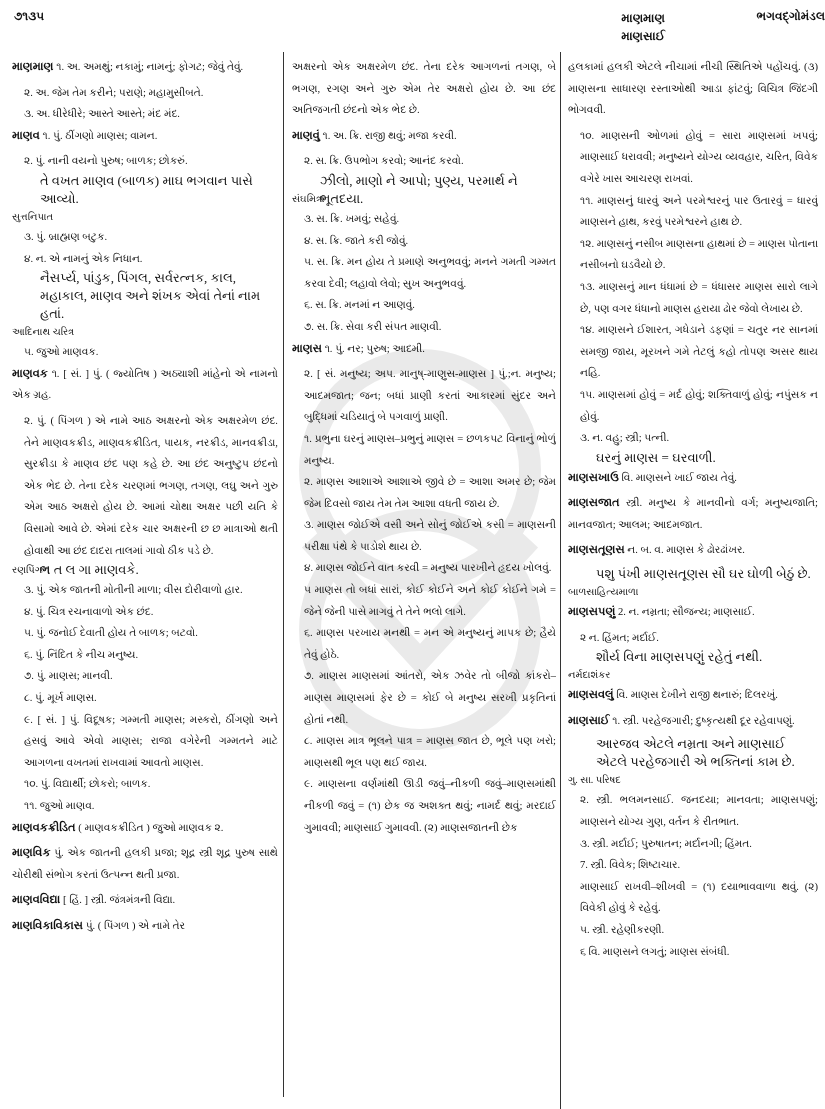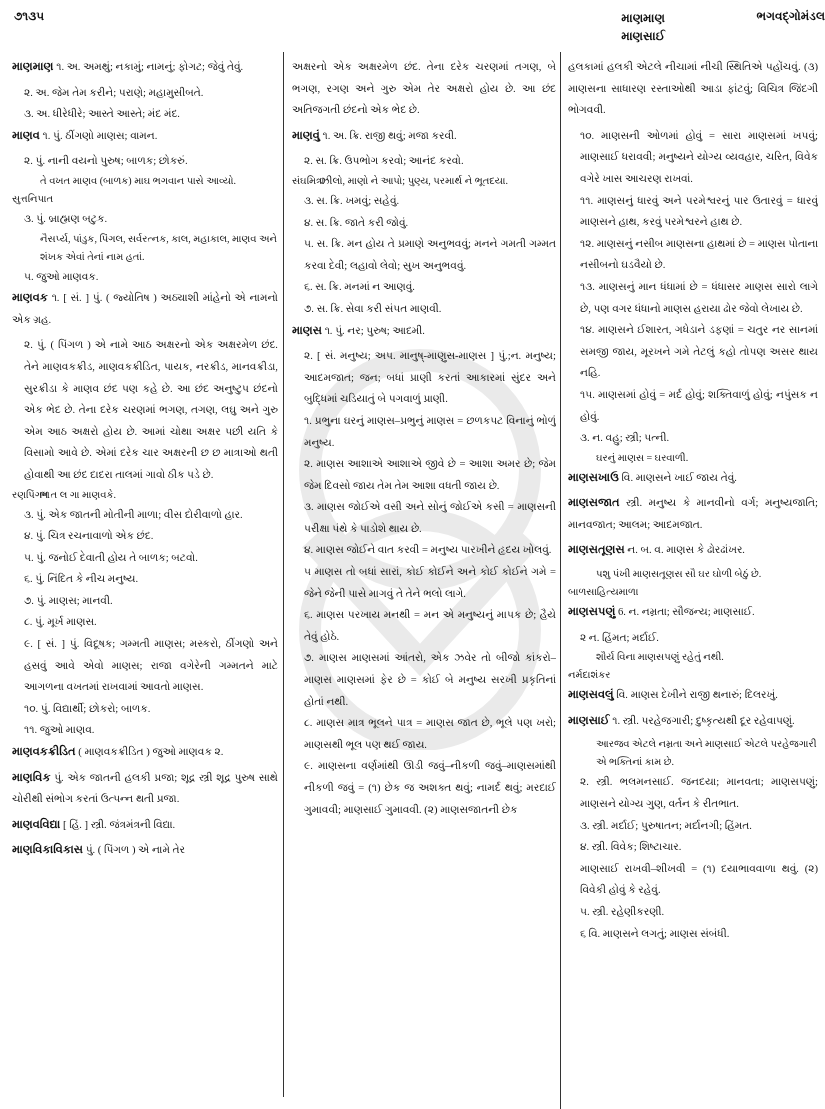--- a/index.html
+++ b/index.html
@@ -39,21 +39,21 @@
   .col-2 { left: 292px; width: 264px; }
   .col-3 { left: 568px; width: 250px; }
   .divider {
     position: absolute; top: 0; width: 1px; background: #333333;
   }
   .divider-1 { left: 283px; height: 1045px; }
   .divider-2 { left: 560px; height: 1060px; }
   .entry { margin-bottom: 4px; text-align: justify; }
   .hw { font-weight: bold; font-size: 11.4px; }
   .sense { padding-left: 12px; text-indent: 0; text-align: justify; }
-  .quote { padding-left: 28px; font-size: 10px; line-height: 18px; }
+  .quote { padding-left: 28px; font-size: 13px; line-height: 18px; }
   .src { font-size: 10px; line-height: 18px; padding-right: 4px; }
   .idiom { padding-left: 12px; text-align: justify; }
 </style>
 </head>
 <body>
 
 <div class="page-header">
   <div class="page-number">૭૧૩૫</div>
   <div class="running-title">ભગવદ્ગોમંડલ</div>
   <div class="guide-words">
@@ -75,22 +75,24 @@
       <div class="entry"><span class="hw">માણમાણ</span> <span>૧. અ. અમથું; નકામું; નામનું; ફોગટ; જેવું તેવું.</span></div>
       <div class="sense">૨. અ. જેમ તેમ કરીને; પરાણે; મહામુસીબતે.</div>
       <div class="sense">૩. અ. ધીરેધીરે; આસ્તે આસ્તે; મંદ મંદ.</div>
       <div class="entry"><span class="hw">માણવ</span> <span>૧. પું. ઠીંગણો માણસ; વામન.</span></div>
       <div class="sense">૨. પું. નાની વયનો પુરુષ; બાળક; છોકરું.</div>
       <div>
         <div class="quote">તે વખત માણવ (બાળક) માઘ ભગવાન પાસે આવ્યો.</div>
         <div class="src">સુત્તનિપાત</div>
       </div>
       <div class="sense">૩. પું. બ્રાહ્મણ બટુક.</div>
+      <div class="sense">૪. ન. એ નામનું એક નિધાન.</div>
       <div>
         <div class="quote">નૈસર્પ્ય, પાંડુક, પિંગલ, સર્વરત્નક, કાલ, મહાકાલ, માણવ અને શંખક એવાં તેનાં નામ હતાં.</div>
+        <div class="src">આદિનાથ ચરિત્ર</div>
       </div>
       <div class="sense">૫. જુઓ માણવક.</div>
       <div class="entry"><span class="hw">માણવક</span> <span>૧. [ સં. ] પું. ( જ્યોતિષ ) અઠ્યાશી માંહેનો એ નામનો એક ગ્રહ.</span></div>
       <div class="sense">૨. પું. ( પિંગળ ) એ નામે આઠ અક્ષરનો એક અક્ષરમેળ છંદ. તેને માણવકક્રીડ, માણવકક્રીડિત, પાયક, નરક્રીડ, માનવક્રીડા, સુરક્રીડા કે માણવ છંદ પણ કહે છે. આ છંદ અનુષ્ટુપ છંદનો એક ભેદ છે. તેના દરેક ચરણમાં ભગણ, તગણ, લઘુ અને ગુરુ એમ આઠ અક્ષરો હોય છે. આમાં ચોથા અક્ષર પછી યતિ કે વિસામો આવે છે. એમાં દરેક ચાર અક્ષરની છ છ માત્રાઓ થતી હોવાથી આ છંદ દાદરા તાલમાં ગાવો ઠીક પડે છે.</div>
       <div>
         <div class="quote">ભ ત લ ગા માણવકે.</div>
         <div class="src" style="margin-top: -18px;">રણપિંગળ</div>
       </div>
       <div class="sense">૩. પું. એક જાતની મોતીની માળા; વીસ દોરીવાળો હાર.</div>
       <div class="sense">૪. પું. ચિત્ર રચનાવાળો એક છંદ.</div>
@@ -100,21 +102,21 @@
       <div class="sense">૮. પું. મૂર્ખ માણસ.</div>
       <div class="sense">૯. [ સં. ] પું. વિદૂષક; ગમ્મતી માણસ; મસ્કરો, ઠીંગણો અને હસવું આવે એવો માણસ; રાજા વગેરેની ગમ્મતને માટે આગળના વખતમાં રાખવામાં આવતો માણસ.</div>
       <div class="sense">૧૦. પું. વિદ્યાર્થી; છોકરો; બાળક.</div>
       <div class="sense">૧૧. જુઓ માણવ.</div>
       <div class="entry"><span class="hw">માણવકક્રીડિત</span> <span>( માણવકક્રીડિત ) જુઓ માણવક ૨.</span></div>
       <div class="entry"><span class="hw">માણવિક</span> <span>પું. એક જાતની હલકી પ્રજા; શૂદ્ર સ્ત્રી શૂદ્ર પુરુષ સાથે ચોરીથી સંભોગ કરતાં ઉત્પન્ન થતી પ્રજા.</span></div>
       <div class="entry"><span class="hw">માણવવિદ્યા</span> <span>[ હિં. ] સ્ત્રી. જંત્રમંત્રની વિદ્યા.</span></div>
       <div class="entry"><span class="hw">માણવિકાવિકાસ</span> <span>પું. ( પિંગળ ) એ નામે તેર</span></div>
     </div>
   <div class="col col-2">
-      <div class="entry">અક્ષરનો એક અક્ષરમેળ છંદ. તેના દરેક ચરણમાં તગણ, બે ભગણ, રગણ અને ગુરુ એમ તેર અક્ષરો હોય છે. આ છંદ અતિજગતી છંદનો એક ભેદ છે.</div>
+      <div class="entry">અક્ષરનો એક અક્ષરમેળ છંદ. તેના દરેક આગળનાં તગણ, બે ભગણ, રગણ અને ગુરુ એમ તેર અક્ષરો હોય છે. આ છંદ અતિજગતી છંદનો એક ભેદ છે.</div>
       <div class="entry"><span class="hw">માણવું</span> <span>૧. અ. ક્રિ. રાજી થવું; મજા કરવી.</span></div>
       <div class="sense">૨. સ. ક્રિ. ઉપભોગ કરવો; આનંદ કરવો.</div>
       <div>
         <div class="quote">ઝીલો, માણો ને આપો; પુણ્ય, પરમાર્થ ને ભૂતદયા.</div>
         <div class="src" style="margin-top: -18px;">સંઘમિત્રા</div>
       </div>
       <div class="sense">૩. સ. ક્રિ. ખમવું; સહેવું.</div>
       <div class="sense">૪. સ. ક્રિ. જાતે કરી જોવું.</div>
       <div class="sense">૫. સ. ક્રિ. મન હોય તે પ્રમાણે અનુભવવું; મનને ગમતી ગમ્મત કરવા દેવી; લહાવો લેવો; સુખ અનુભવવું.</div>
       <div class="sense">૬. સ. ક્રિ. મનમાં ન આણવું.</div>
@@ -143,31 +145,32 @@
       <div>
         <div class="quote">ઘરનું માણસ = ઘરવાળી.</div>
       </div>
       <div class="entry"><span class="hw">માણસખાઉ</span> <span>વિ. માણસને ખાઈ જાય તેવું.</span></div>
       <div class="entry"><span class="hw">માણસજાત</span> <span>સ્ત્રી. મનુષ્ય કે માનવીનો વર્ગ; મનુષ્યજાતિ; માનવજાત; આલમ; આદમજાત.</span></div>
       <div class="entry"><span class="hw">માણસતૂણસ</span> <span>ન. બ. વ. માણસ કે ઢોરઢાંખર.</span></div>
       <div>
         <div class="quote">પશુ પંખી માણસતૂણસ સૌ ઘર ઘોળી બેઠું છે.</div>
         <div class="src">બાળસાહિત્યમાળા</div>
       </div>
-      <div class="entry"><span class="hw">માણસપણું</span> <span>6. ન. નમ્રતા; સૌજન્ય; માણસાઈ.</span></div>
+      <div class="entry"><span class="hw">માણસપણું</span> <span>2. ન. નમ્રતા; સૌજન્ય; માણસાઈ.</span></div>
       <div class="sense">૨ ન. હિંમત; મર્દાઈ.</div>
       <div>
         <div class="quote">શૌર્ય વિના માણસપણું રહેતું નથી.</div>
         <div class="src">નર્મદાશંકર</div>
       </div>
       <div class="entry"><span class="hw">માણસવલું</span> <span>વિ. માણસ દેખીને રાજી થનારું; દિલરખું.</span></div>
       <div class="entry"><span class="hw">માણસાઈ</span> <span>૧. સ્ત્રી. પરહેજગારી; દુષ્કૃત્યથી દૂર રહેવાપણું.</span></div>
       <div>
         <div class="quote">આરજવ એટલે નમ્રતા અને માણસાઈ એટલે પરહેજગારી એ ભક્તિનાં કામ છે.</div>
+        <div class="src">ગુ. સા. પરિષદ</div>
       </div>
       <div class="sense">૨. સ્ત્રી. ભલમનસાઈ. જનદયા; માનવતા; માણસપણું; માણસને યોગ્ય ગુણ, વર્તન કે રીતભાત.</div>
       <div class="sense">૩. સ્ત્રી. મર્દાઈ; પુરુષાતન; મર્દાનગી; હિંમત.</div>
-      <div class="sense">૪. સ્ત્રી. વિવેક; શિષ્ટાચાર.</div>
+      <div class="sense">7. સ્ત્રી. વિવેક; શિષ્ટાચાર.</div>
       <div class="idiom">માણસાઈ રાખવી–શીખવી = (૧) દયાભાવવાળા થવું. (૨) વિવેકી હોવું કે રહેવું.</div>
       <div class="sense">૫. સ્ત્રી. રહેણીકરણી.</div>
       <div class="sense">૬ વિ. માણસને લગતું; માણસ સંબંધી.</div>
     </div>
 </div>
 
 </body></html>

